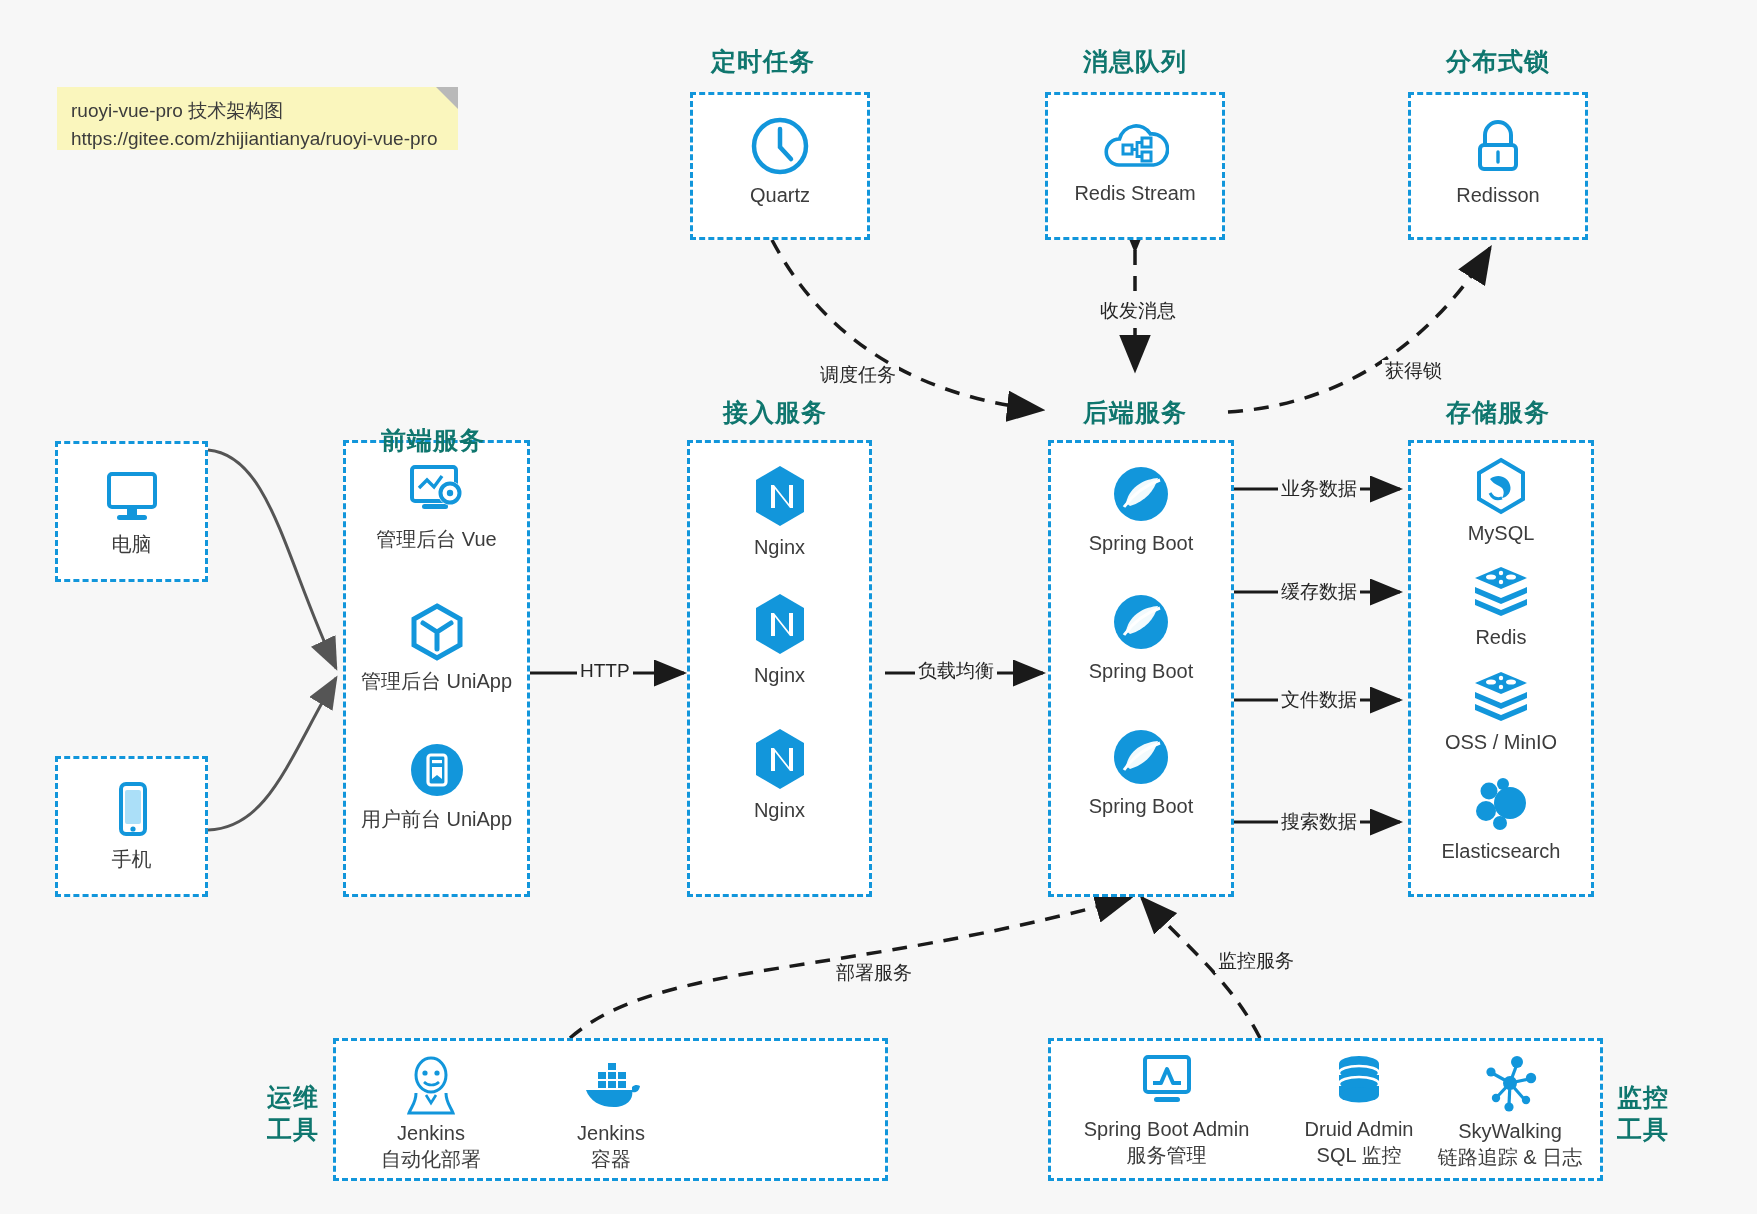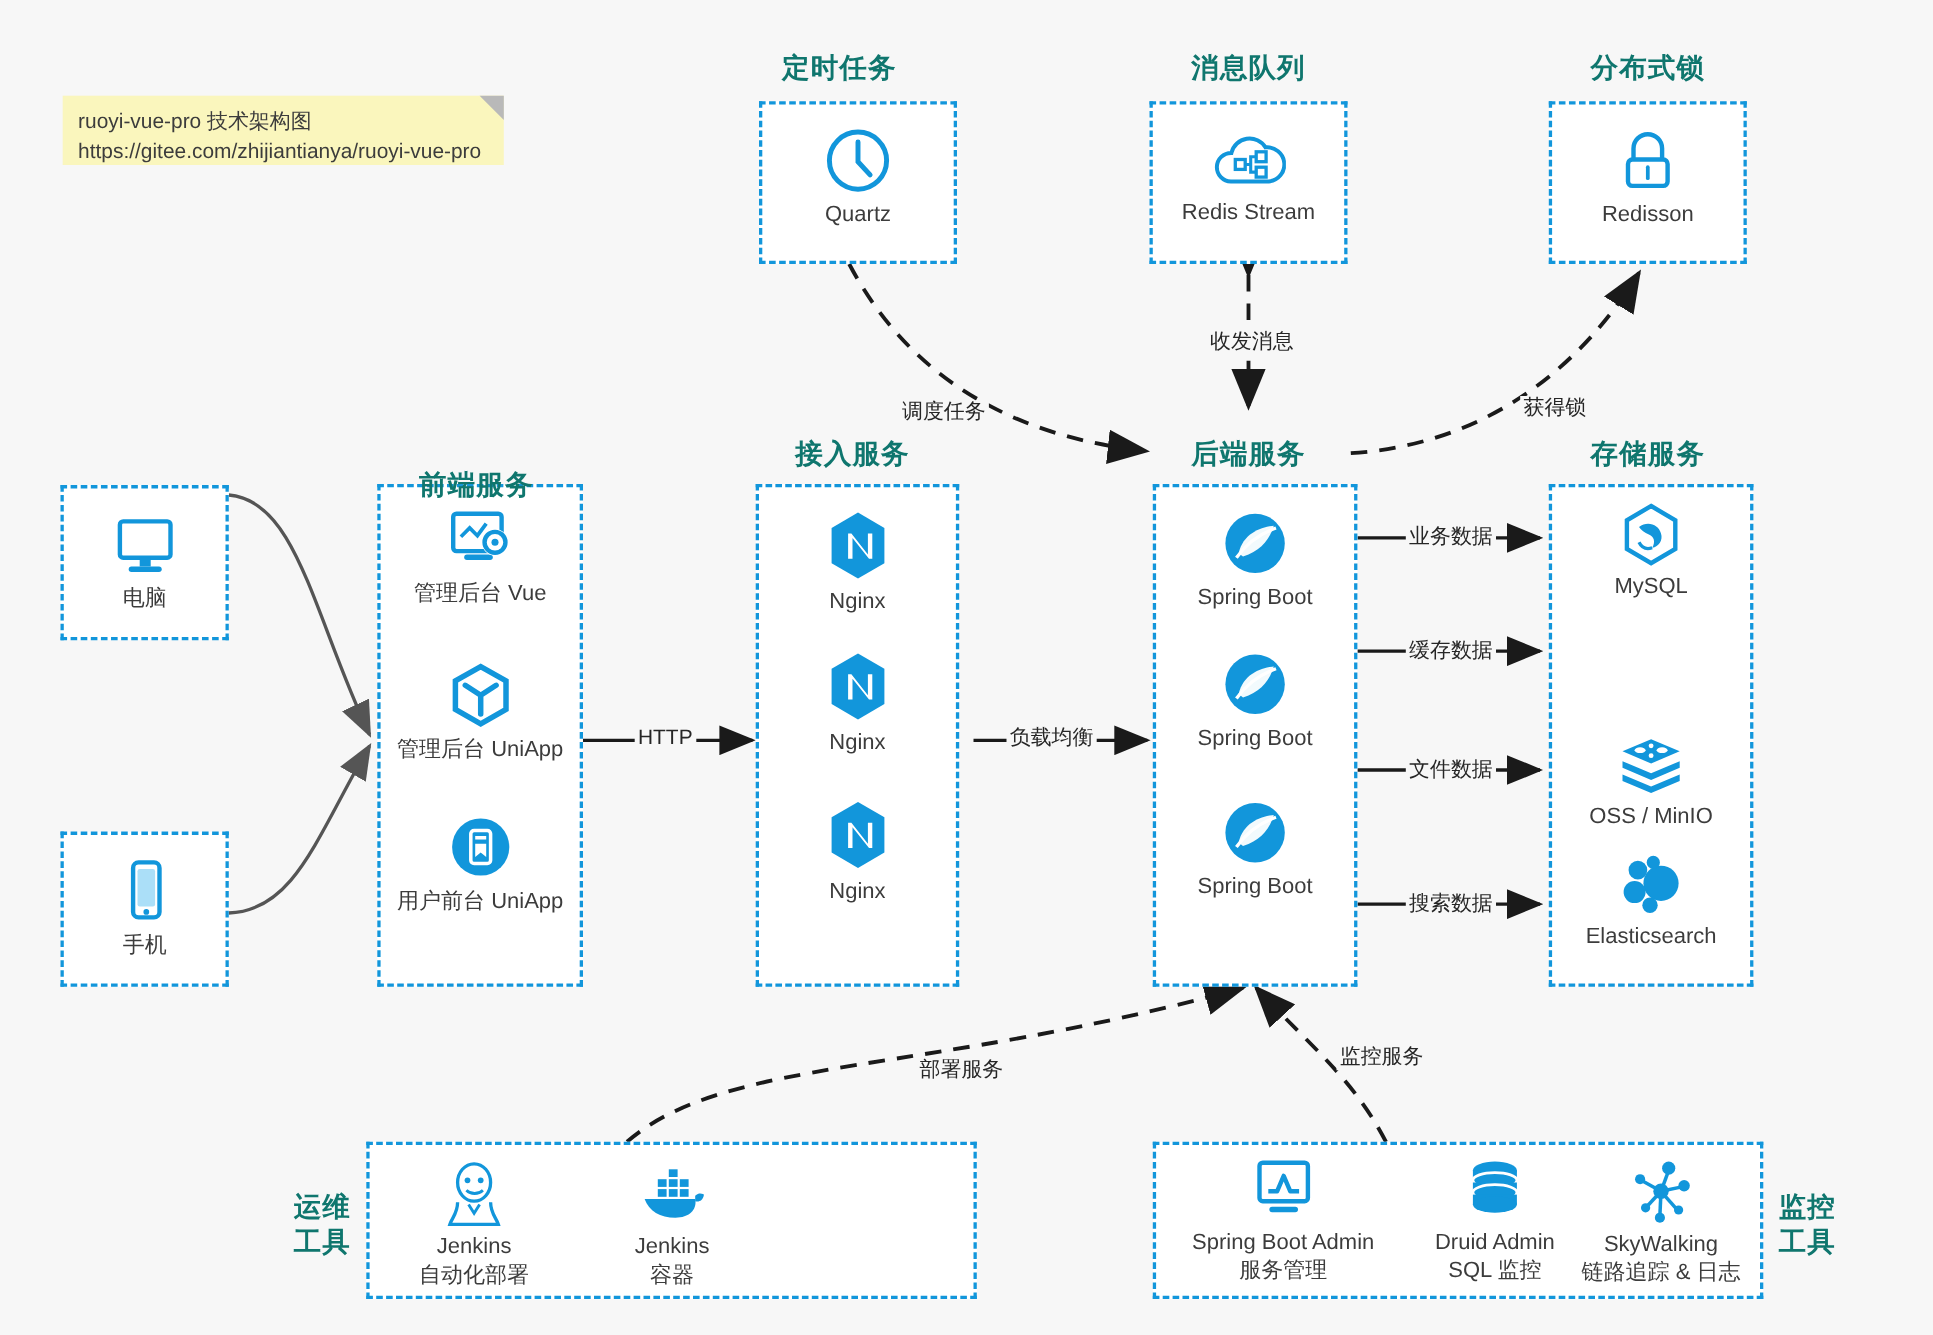--- a/index.html
+++ b/index.html
@@ -316,20 +316,34 @@
   <div class="box" style="left:1408px;top:440px;width:186px;height:457px;">
     <div class="node" style="left:0;top:14px;width:180px;">
       <span class="ico">
         <svg width="58" height="58" viewBox="0 0 58 58">
           <path d="M29 3 L51 16 L51 42 L29 55 L7 42 L7 16 Z" fill="none" stroke="#1296db" stroke-width="4"></path>
           <path d="M18 22 C 26 16 36 20 38 28 C 40 34 36 40 30 41 C 33 36 32 31 27 29 C 23 27 20 25 18 22 Z" fill="#1296db"></path>
           <path d="M30 41 C 24 43 20 40 18 36" fill="none" stroke="#1296db" stroke-width="3"></path>
         </svg>
       </span>
       <span class="lbl">MySQL</span>
+    </div>
+    <div class="node" style="left:0;top:120px;width:180px;">
+      <span class="ico">
+        <svg width="62" height="56" viewBox="0 0 62 56">
+          <path d="M31 4 L57 15 L31 26 L5 15 Z" fill="#1296db"></path>
+          <path d="M5 24 L31 35 L57 24 L57 30 L31 41 L5 30 Z" fill="#1296db"></path>
+          <path d="M5 36 L31 47 L57 36 L57 42 L31 53 L5 42 Z" fill="#1296db"></path>
+          <ellipse cx="21" cy="14" rx="5" ry="2.6" fill="#ffffff"></ellipse>
+          <ellipse cx="41" cy="14" rx="5" ry="2.6" fill="#ffffff"></ellipse>
+          <circle cx="31" cy="10" r="2.2" fill="#ffffff"></circle>
+          <circle cx="31" cy="19" r="2.2" fill="#ffffff"></circle>
+        </svg>
+      </span>
+      <span class="lbl">Redis</span>
     </div>
     <div class="node" style="left:0;top:225px;width:180px;">
       <span class="ico">
         <svg width="62" height="56" viewBox="0 0 62 56">
           <path d="M31 4 L57 15 L31 26 L5 15 Z" fill="#1296db"></path>
           <path d="M5 24 L31 35 L57 24 L57 30 L31 41 L5 30 Z" fill="#1296db"></path>
           <path d="M5 36 L31 47 L57 36 L57 42 L31 53 L5 42 Z" fill="#1296db"></path>
           <ellipse cx="21" cy="14" rx="5" ry="2.6" fill="#ffffff"></ellipse>
           <ellipse cx="41" cy="14" rx="5" ry="2.6" fill="#ffffff"></ellipse>
           <circle cx="31" cy="10" r="2.2" fill="#ffffff"></circle>

